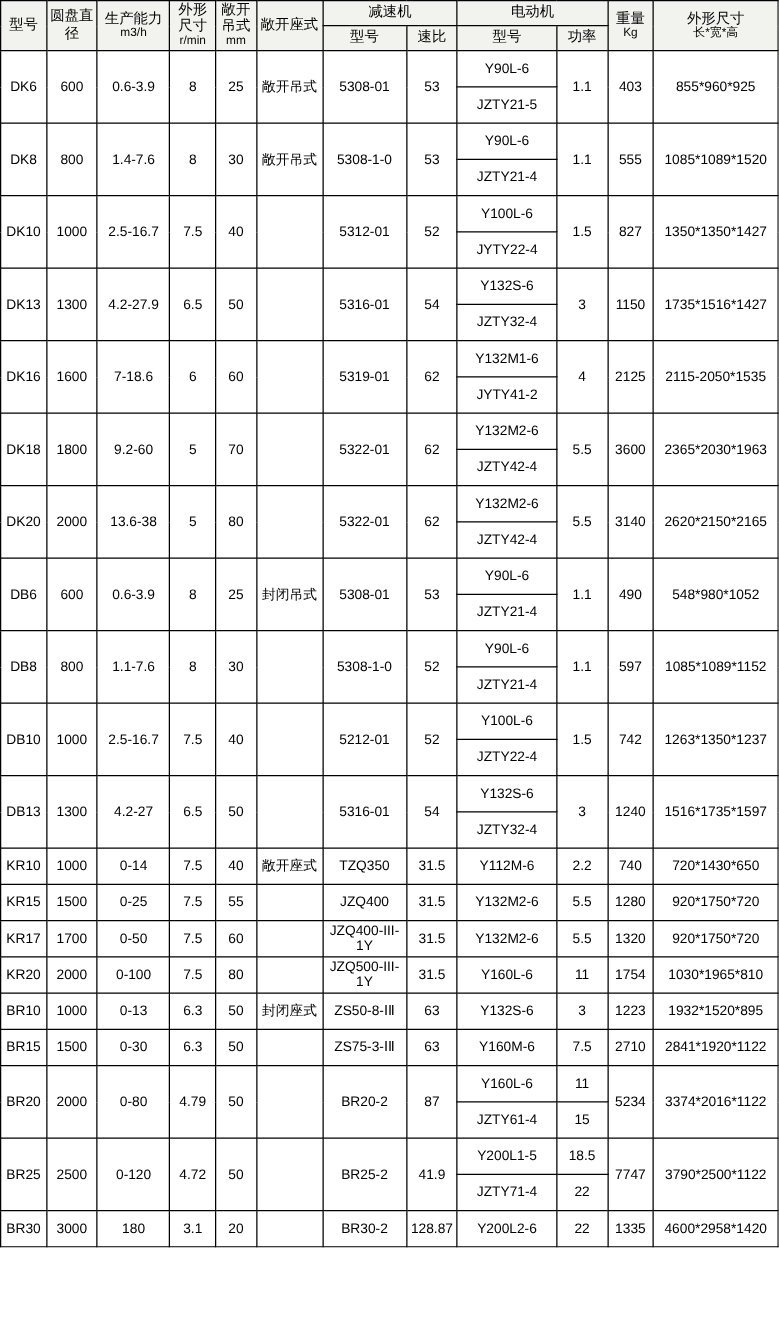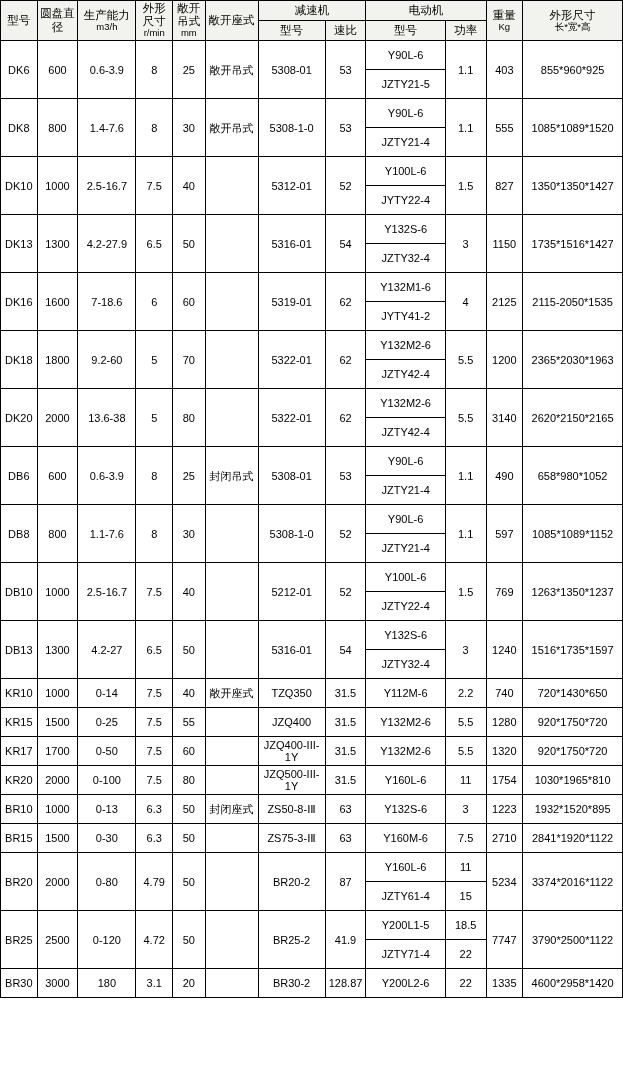--- a/index.html
+++ b/index.html
@@ -191,21 +191,21 @@
         <td rowspan="2">DK18</td>
         <td rowspan="2">1800</td>
         <td rowspan="2">9.2-60</td>
         <td rowspan="2">5</td>
         <td rowspan="2">70</td>
         <td rowspan="2"></td>
         <td rowspan="2">5322-01</td>
         <td rowspan="2">62</td>
         <td class="motor-cell">Y132M2-6</td>
         <td rowspan="2">5.5</td>
-        <td rowspan="2">1200</td>
+        <td rowspan="2">3600</td>
         <td rowspan="2">2365*2030*1963</td>
       </tr>
       <tr>
         <td class="motor-cell">JZTY42-4</td>
       </tr>
       <tr>
         <td rowspan="2">DK20</td>
         <td rowspan="2">2000</td>
         <td rowspan="2">13.6-38</td>
         <td rowspan="2">5</td>
@@ -226,21 +226,21 @@
         <td rowspan="2">600</td>
         <td rowspan="2">0.6-3.9</td>
         <td rowspan="2">8</td>
         <td rowspan="2">25</td>
         <td rowspan="2">封闭吊式</td>
         <td rowspan="2">5308-01</td>
         <td rowspan="2">53</td>
         <td class="motor-cell">Y90L-6</td>
         <td rowspan="2">1.1</td>
         <td rowspan="2">490</td>
-        <td rowspan="2">658*980*1052</td>
+        <td rowspan="2">548*980*1052</td>
       </tr>
       <tr>
         <td class="motor-cell">JZTY21-4</td>
       </tr>
       <tr>
         <td rowspan="2">DB8</td>
         <td rowspan="2">800</td>
         <td rowspan="2">1.1-7.6</td>
         <td rowspan="2">8</td>
         <td rowspan="2">30</td>
@@ -259,21 +259,21 @@
         <td rowspan="2">DB10</td>
         <td rowspan="2">1000</td>
         <td rowspan="2">2.5-16.7</td>
         <td rowspan="2">7.5</td>
         <td rowspan="2">40</td>
         <td rowspan="2"></td>
         <td rowspan="2">5212-01</td>
         <td rowspan="2">52</td>
         <td class="motor-cell">Y100L-6</td>
         <td rowspan="2">1.5</td>
-        <td rowspan="2">769</td>
+        <td rowspan="2">742</td>
         <td rowspan="2">1263*1350*1237</td>
       </tr>
       <tr>
         <td class="motor-cell">JZTY22-4</td>
       </tr>
       <tr>
         <td rowspan="2">DB13</td>
         <td rowspan="2">1300</td>
         <td rowspan="2">4.2-27</td>
         <td rowspan="2">6.5</td>

